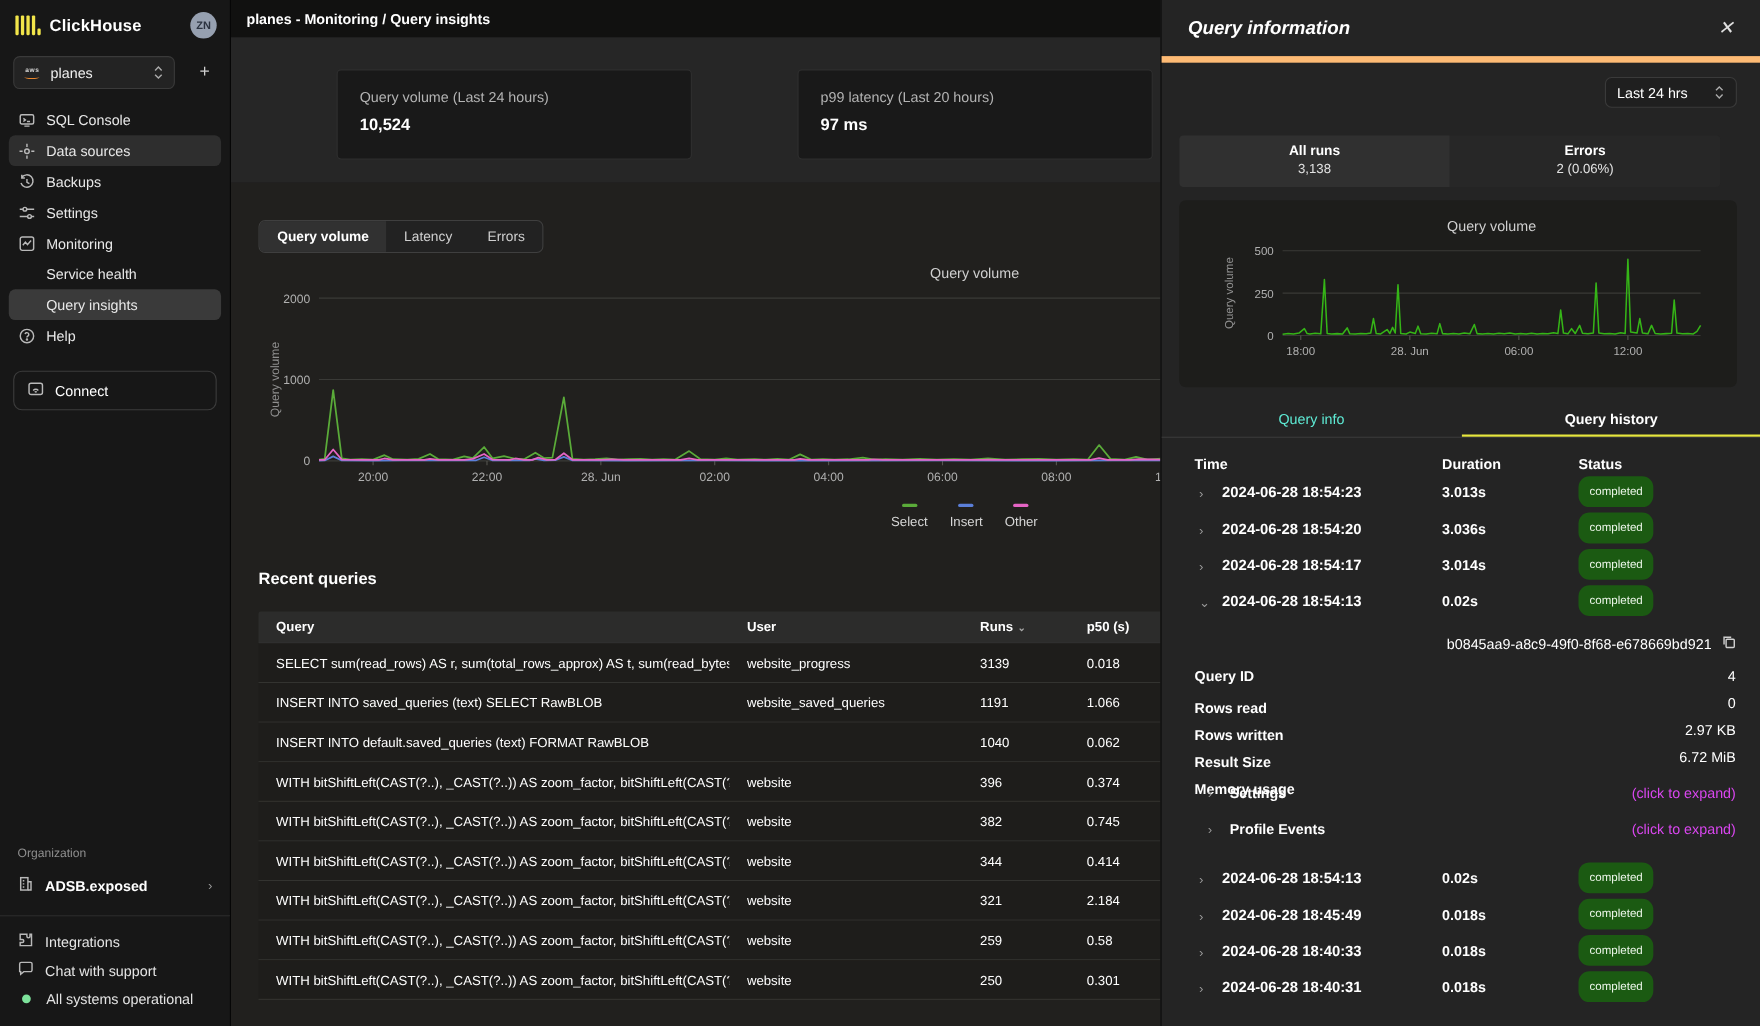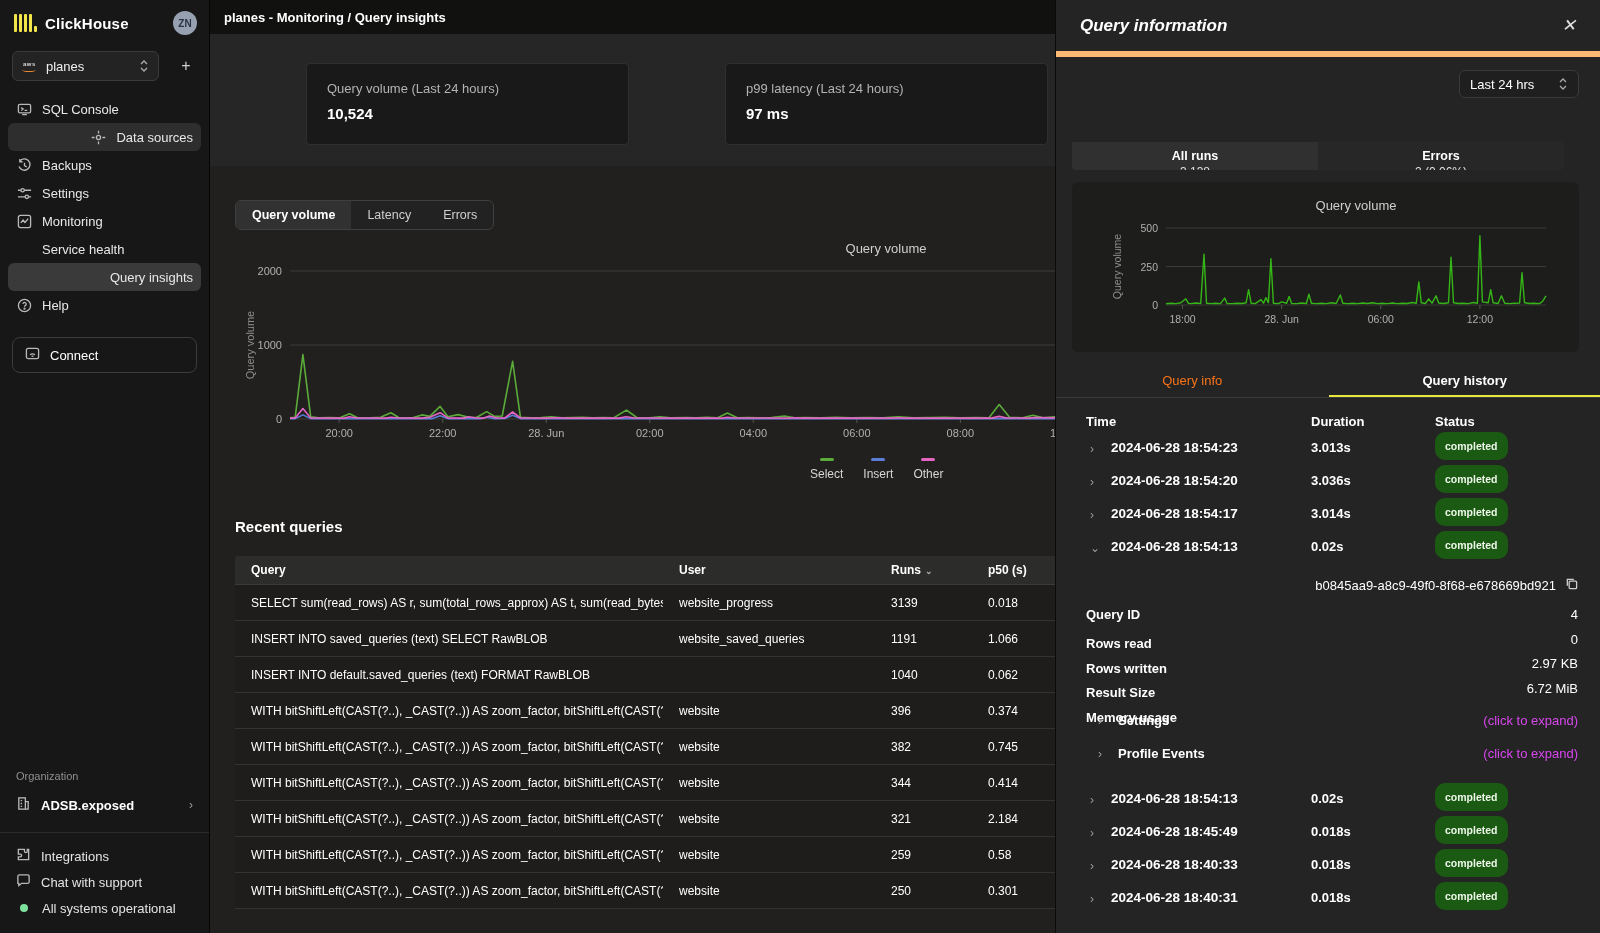--- a/index.html
+++ b/index.html
@@ -18,21 +18,21 @@
   .svc-row { display:flex; align-items:center; gap:16px; padding:6px 12px 10px 12px; }
   .svc-select { flex:1; display:flex; align-items:center; gap:8px; background:#232323; border:1px solid #3a3a3a; border-radius:6px; height:30px; padding:0 9px; cursor:pointer; }
   .svc-select .name { flex:1; font-size:13px; color:#f0f0f0; }
   .aws-mini { width:16px; height:11px; position:relative; }
   .aws-mini b { position:absolute; top:0; left:1px; font-size:6px; color:#d8d8d8; font-weight:bold; letter-spacing:.5px; }
   .aws-mini u { position:absolute; bottom:0; left:0; width:14px; height:4px; border-bottom:1.5px solid #e8872e; border-radius:0 0 50% 50%; text-decoration:none; }
   .plus-btn { width:22px; text-align:center; font-size:16px; color:#cfcfcf; cursor:pointer; }
   .nav { padding:4px 8px; }
   .sb-item { display:flex; align-items:center; gap:10px; height:28px; padding:0 8px; border-radius:6px; color:#e8e8e8; cursor:pointer; }
   .sb-item .ic { width:16px; height:16px; display:flex; align-items:center; justify-content:center; color:#b9b9b9; font-size:13px; }
-  .sb-item.active { background:#2e2e2e;justify-content:flex-end; }
+  .sb-item.active { background:#2e2e2e; }
   .sb-item.sub { padding-left:34px; }
   .sb-item.sub.active { background:#3a3a3a; }
   .connect-box { margin:14px 12px 0 12px; border:1px solid #3c3c3c; border-radius:8px; height:36px; display:flex; align-items:center; gap:10px; padding:0 12px; cursor:pointer; }
   .sb-bottom { margin-top:auto; padding-bottom:12px; }
   .org-label { color:#8f8f8f; font-size:11px; padding:0 16px 8px 16px; }
   .org-row { display:flex; align-items:center; gap:10px; height:30px; padding:0 16px; cursor:pointer; }
   .org-row .nm { flex:1; font-weight:bold; font-size:13px; }
   .sb-divider { border-top:1px solid #2b2b2b; margin:12px 0 10px 0; }
   .foot-item { display:flex; align-items:center; gap:10px; height:26px; padding:0 16px; color:#e4e4e4; cursor:pointer; }
   .dot-green { width:8px; height:8px; border-radius:50%; background:#7de29b; margin:0 4px; }
@@ -60,37 +60,37 @@
   .rq-row > div { padding:0 16px; white-space:nowrap; overflow:hidden; }
   .sortarrow { font-size:9px; color:#aaa; margin-left:4px; }
 
   
   .qpanel { position:absolute; left:1055px; top:0; width:545px; height:933px; background:#242424; border-left:1px solid #0b0b0b; }
   .qp-head { height:57px; display:flex; align-items:center; justify-content:space-between; padding:0 24px; border-bottom:6px solid #fdba74;font-style:italic; }
   .qp-head .ttl { font-size:17px; font-weight:bold; }
   .close-x { color:#e0e0e0; font-size:17px; cursor:pointer; line-height:1; }
   .range-select { position:absolute; right:21px; top:70px; width:120px; height:28px; background:#1f1f1f; border:1px solid #3a3a3a; border-radius:6px; display:flex; align-items:center; justify-content:space-between; padding:0 10px; font-size:13px; cursor:pointer; }
   .runs-seg { position:absolute; left:16px; top:123px; width:492px; height:47px; display:flex; border-radius:4px; overflow:hidden; }
-  .runs-seg .cell { flex:1; padding-top:7px; text-align:center; cursor:pointer;margin-top:19px; }
+  .runs-seg .cell { flex:1; padding-top:7px; text-align:center; cursor:pointer; }
   .runs-seg .cell .l { font-size:12.5px; font-weight:bold; }
   .runs-seg .cell .v { font-size:12px; color:#e2e2e2; margin-top:2px; }
   .runs-seg .cell.sel { background:#303030; }
   .runs-seg .cell.uns { background:#272727; }
   .mini-card { position:absolute; left:16px; top:182px; width:507px; height:170px; background:#1d1d1b; border-radius:6px; }
   .qp-tabs { position:absolute; left:0; top:365px; width:545px; height:33px; display:flex; border-bottom:1px solid #3a3a3a; }
-  .qp-tabs .t { flex:1; text-align:center; padding-top:8px; font-size:13px; color:#f97316; cursor:pointer; }
+  .qp-tabs .t { flex:1; text-align:center; padding-top:8px; font-size:13px; color:#5eead4; cursor:pointer; }
   .qp-tabs .t.active { color:#fff; font-weight:bold; border-bottom:2px solid #e7e73e; }
   .hist-head { position:absolute; left:0; top:414px; width:545px; height:20px; font-weight:bold; font-size:13px; }
   .hcol-time { position:absolute; left:30px; } .hcol-dur { position:absolute; left:255px; } .hcol-st { position:absolute; left:379px; }
   .hist-row { position:absolute; left:0; width:545px; height:28px; cursor:pointer; }
   .hist-row .chv { position:absolute; left:34px; top:5px; color:#9a9a9a; font-size:12px; }
   .hist-row .tm { position:absolute; left:55px; top:3px; font-weight:bold; font-size:13.5px; }
   .hist-row .du { position:absolute; left:255px; top:3px; font-weight:bold; font-size:13px; }
   .hist-row .pl { position:absolute; left:379px; top:1px; }
-  .pill { background:#1b5a12; color:#edf7ea; font-size:10.5px; font-weight:bold; padding:8px 10px; border-radius:10px; }
+  .pill { background:#1b5a12; color:#edf7ea; font-size:10.5px; font-weight:normal; padding:8px 10px; border-radius:10px; }
   .det-row { position:absolute; left:30px; width:492px; height:24px; }
   .det-row .k { position:absolute; left:0; top:3px; font-weight:bold; font-size:13px;margin-top:29px; }
   .det-row .val { position:absolute; right:0; top:3px; font-size:13px; text-align:right; }
   .det-row .val.withcopy { right:22px; }
   .copy-ic { position:absolute; right:0; top:2px; cursor:pointer; color:#cfcfcf; }
   .exp-row { position:absolute; left:30px; width:492px; height:24px; cursor:pointer; }
   .exp-row .chv { position:absolute; left:12px; top:4px; color:#9a9a9a; font-size:12px; }
   .exp-row .k { position:absolute; left:32px; top:3px; font-weight:bold; font-size:13px; }
   .exp-row .hint { position:absolute; right:0; top:3px; color:#d946ef; font-size:13px; }
   .ic-svg { stroke:#b9b9b9; fill:none; stroke-width:1.4; }
@@ -225,21 +225,21 @@
 
 <div class="topbar">
   <span>planes - Monitoring / Query insights</span>
 </div>
 <div class="stats-strip">
   <div class="stat-card" style="left:96px">
     <div class="t">Query volume (Last 24 hours)</div>
     <div class="v">10,524</div>
   </div>
   <div class="stat-card" style="left:515px">
-    <div class="t">p99 latency (Last 24 hours)</div>
+    <div class="t">p99 latency (Last 20 hours)</div>
     <div class="v">97 ms</div>
   </div>
 </div>
 
 <div class="content">
   <div class="seg-tabs">
     <div class="tb active">Query volume</div>
     <div class="tb">Latency</div>
     <div class="tb">Errors</div>
   </div>

